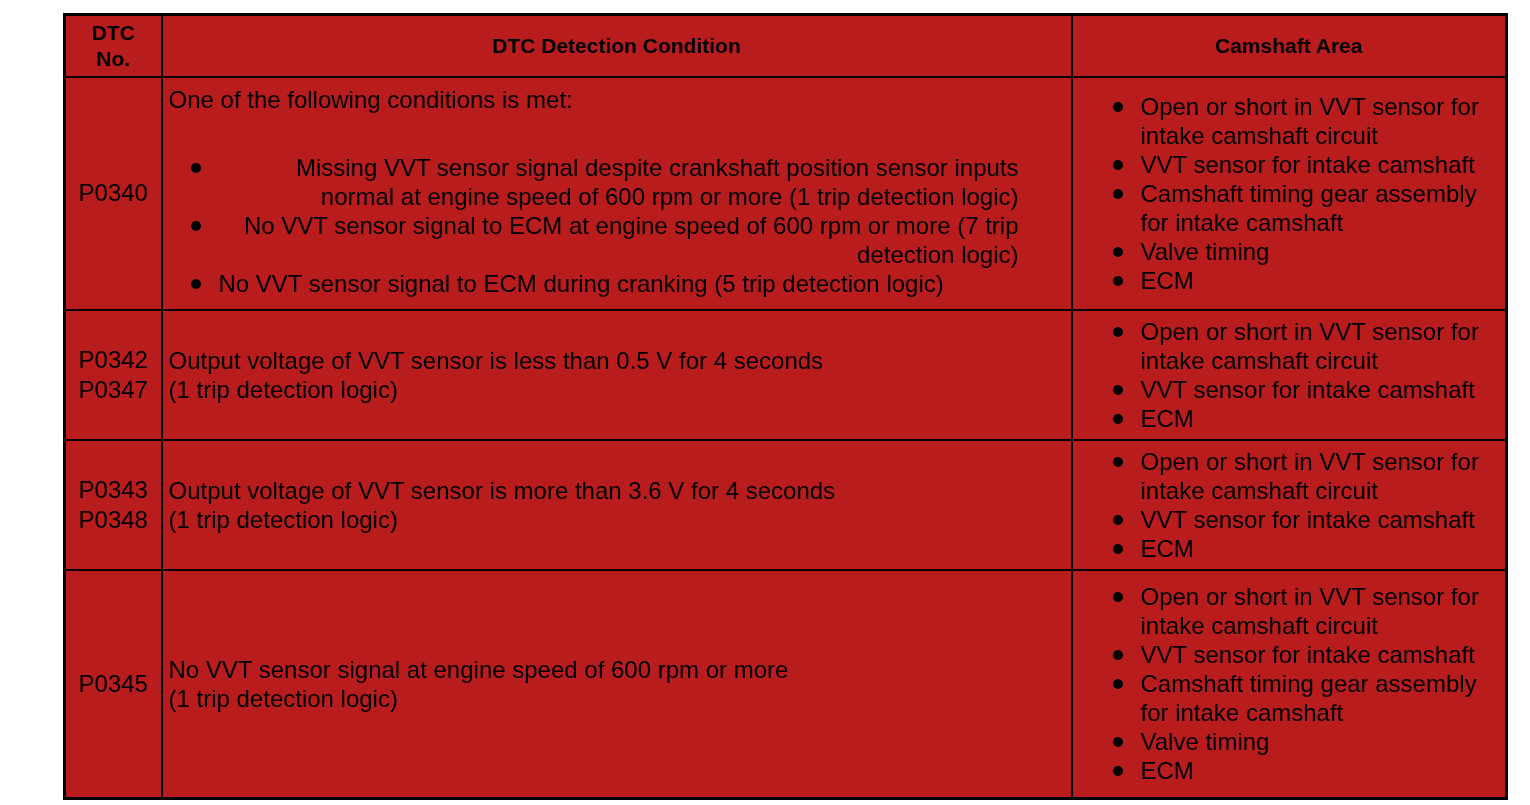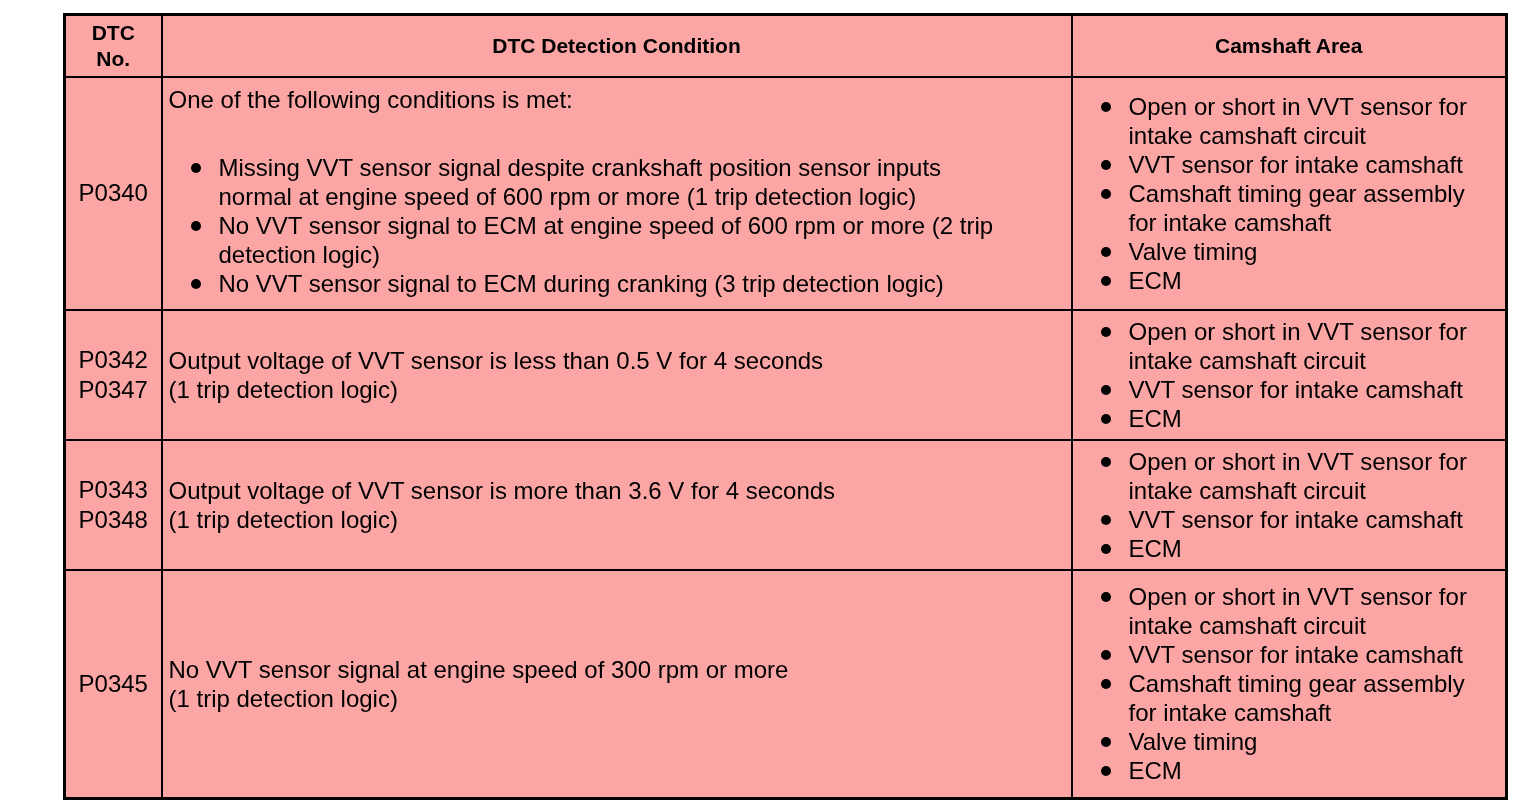--- a/index.html
+++ b/index.html
@@ -11,21 +11,21 @@
     font-family: "Liberation Sans", "DejaVu Sans", sans-serif;
     color: #000000;
   }
   .dtc-table {
     position: absolute;
     left: 63px;
     top: 13px;
     width: 1442px;
     border-collapse: collapse;
     table-layout: fixed;
-    background: #fca5a5;
+    background: #b91c1c;
     border: 3px solid #000000;
   }
   .dtc-table col.c-dtc   { width: 97px;  }
   .dtc-table col.c-cond  { width: 910px; }
   .dtc-table col.c-troub { width: 435px; }
 
   .dtc-table th, .dtc-table td {
     border: 2px solid #000000;
     padding: 0;
     vertical-align: middle;
@@ -46,23 +46,23 @@
 
   td { font-size: 24px; line-height: 29px; }
 
   .dtc-cell { text-align: center; }
   .dtc-codes div { line-height: 30px; }
 
   .cond-cell { vertical-align: middle; }
   .cond-content { padding: 4px 10px 4px 6px; }
   tr.row-0 .cond-cell { vertical-align: top; }
   tr.row-0 .cond-content { padding-top: 7px; }
-  .cond-bullets { margin-top: 39px; }
-
-  .trouble-content { padding: 6px 4px 6px 0; }
+  .cond-bullets { margin-top: 39px; text-align: right; }
+
+  .trouble-content { padding: 6px 4px 6px 12px; }
 
   .bullet-list .li {
     display: flex;
     align-items: flex-start;
   }
   .cond-content .li { padding-left: 22px; }
   .trouble-content .li { padding-left: 28px; }
   .bullet-icon {
     flex: 0 0 10px;
     width: 10px;
@@ -101,25 +101,25 @@
     <td class="cond-cell">
       <div class="cond-content">
             <div class="cond-intro">One of the following conditions is met:</div>
             <div class="bullet-list cond-bullets">
               <div class="li">
     <span class="bullet-icon"></span>
     <span class="li-text">Missing VVT sensor signal despite crankshaft position sensor inputs normal at engine speed of 600 rpm or more (1 trip detection logic)</span>
   </div>
               <div class="li">
     <span class="bullet-icon"></span>
-    <span class="li-text">No VVT sensor signal to ECM at engine speed of 600 rpm or more (2 trip detection logic)</span>
+    <span class="li-text">No VVT sensor signal to ECM at engine speed of 600 rpm or more (7 trip detection logic)</span>
   </div>
               <div class="li">
     <span class="bullet-icon"></span>
-    <span class="li-text">No VVT sensor signal to ECM during cranking (3 trip detection logic)</span>
+    <span class="li-text">No VVT sensor signal to ECM during cranking (5 trip detection logic)</span>
   </div>
             </div>
           </div>
     </td>
     <td class="trouble-cell">
       <div class="trouble-content bullet-list">
             <div class="li">
     <span class="bullet-icon"></span>
     <span class="li-text">Open or short in VVT sensor for intake camshaft circuit</span>
   </div>
@@ -203,21 +203,21 @@
     </td>
   </tr>
       <tr class="row-3">
     <td class="dtc-cell">
       <div class="dtc-codes">
             <div>P0345</div>
           </div>
     </td>
     <td class="cond-cell">
       <div class="cond-content">
-            <div class="cond-line">No VVT sensor signal at engine speed of 300 rpm or more</div>
+            <div class="cond-line">No VVT sensor signal at engine speed of 600 rpm or more</div>
             <div class="cond-line">(1 trip detection logic)</div>
           </div>
     </td>
     <td class="trouble-cell">
       <div class="trouble-content bullet-list">
             <div class="li">
     <span class="bullet-icon"></span>
     <span class="li-text">Open or short in VVT sensor for intake camshaft circuit</span>
   </div>
             <div class="li">

